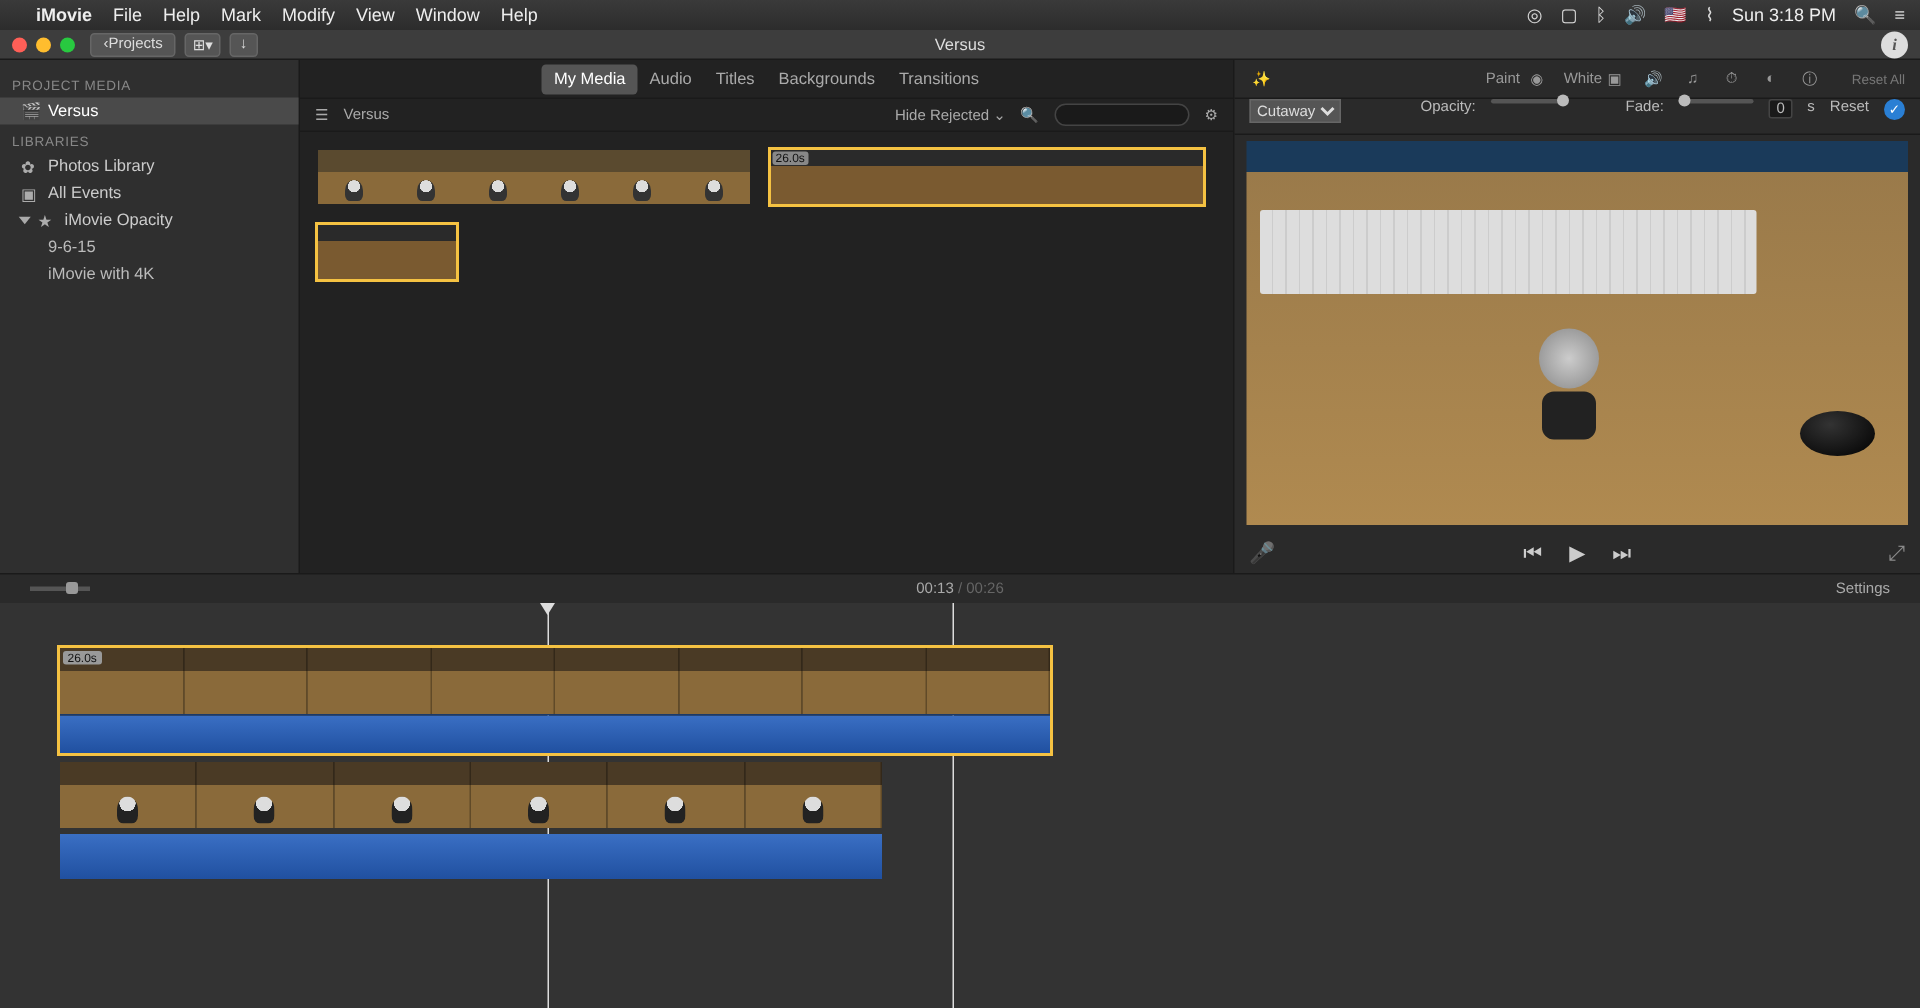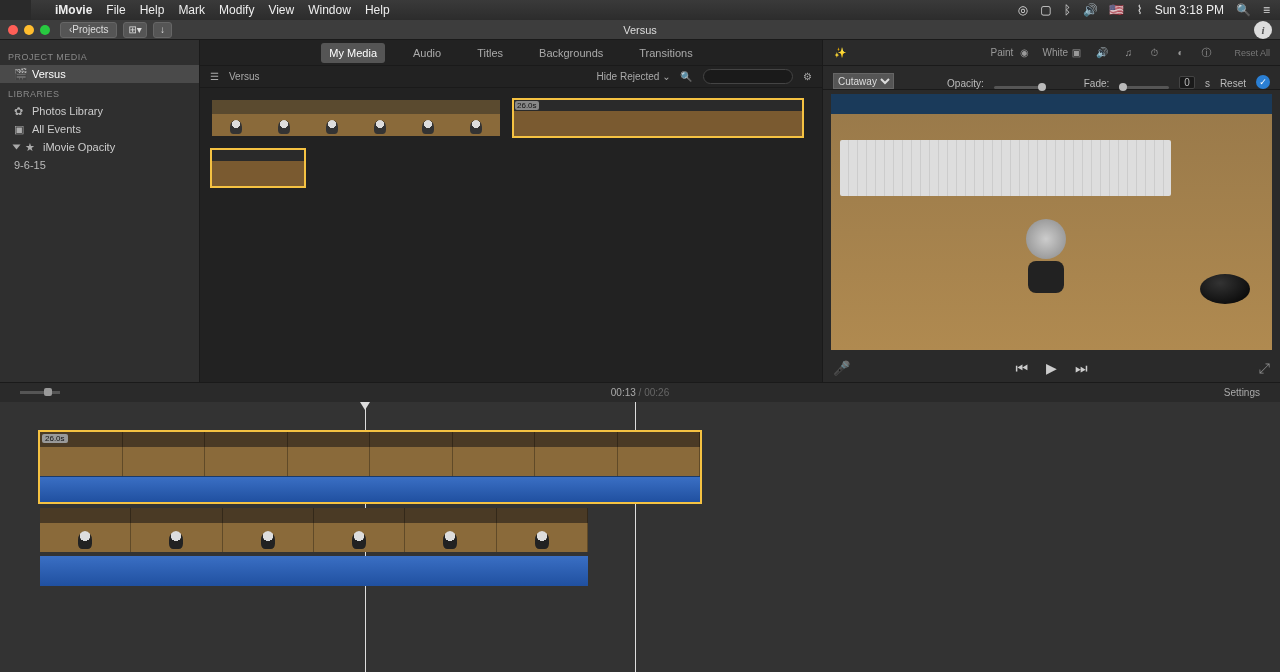--- a/index.html
+++ b/index.html
@@ -1,19 +1,19 @@
 <!DOCTYPE html>
 <html><head>
 <meta charset="utf-8">
 <style>
 * { margin: 0; padding: 0; box-sizing: border-box; font-family: -apple-system, "Helvetica Neue", Arial, sans-serif; }
 html, body { width: 1280px; height: 672px; background: #2a2a2a; overflow: hidden; color: #ccc; font-size: 11px; }
 
 
-.menubar { height: 20px; background: linear-gradient(#3a3a3a,#2c2c2c); display: flex; align-items: center; padding: 0 10px; color: #eee; font-size: 12px; margin-left: 31px; }
+.menubar { height: 20px; background: linear-gradient(#3a3a3a,#2c2c2c); display: flex; align-items: center; padding: 0 10px; color: #eee; font-size: 12px; }
 .menubar .left { display: flex; gap: 14px; align-items: center; }
 .menubar .left .apple { font-size: 13px; }
 .menubar .left .app { font-weight: 600; }
 .menubar .right { margin-left: auto; display: flex; gap: 12px; align-items: center; font-size: 12px; }
 .menubar .right .clock { font-weight: 400; }
 .menubar .icon { opacity: .9; }
 
 
 .toolbar { height: 20px; background: #3d3d3d; display: flex; align-items: center; padding: 0 8px; position: relative; border-bottom: 1px solid #1a1a1a; }
 .traffic { display: flex; gap: 6px; margin-right: 10px; }
@@ -22,45 +22,45 @@
 .btn { background: #555; border: 1px solid #666; border-radius: 3px; height: 16px; display: inline-flex; align-items: center; padding: 0 8px; font-size: 10px; color: #ddd; cursor: pointer; }
 .toolbar .title { position: absolute; left: 50%; transform: translateX(-50%); font-size: 11px; color: #ddd; }
 .toolbar .info { margin-left: auto; width: 18px; height: 18px; border-radius: 50%; background: #ddd; color: #555; display: flex; align-items: center; justify-content: center; font-style: italic; font-weight: bold; font-family: Georgia, serif; }
 
 
 .main { display: flex; height: 342px; }
 .sidebar { width: 200px; background: #2f2f2f; border-right: 1px solid #1a1a1a; padding-top: 6px; }
 .side-hdr { font-size: 9px; letter-spacing: .5px; color: #888; padding: 6px 8px 3px; text-transform: uppercase; }
 .side-item { padding: 3px 8px 3px 14px; font-size: 11px; color: #ccc; display: flex; align-items: center; gap: 6px; cursor: pointer; }
 .side-item.sel { background: #4a4a4a; color: #fff; }
-.side-item.sub { padding-left: 14px; color: #bbb; }
+.side-item.sub { padding-left: 32px; color: #bbb; }
 .side-item .ic { width: 12px; height: 12px; display: inline-block; opacity: .8; }
 .tri { width: 0; height: 0; border-top: 4px solid transparent; border-bottom: 4px solid transparent; border-left: 5px solid #aaa; display:inline-block; transform: rotate(90deg); }
 
 .center { flex: 1; background: #222; display: flex; flex-direction: column; }
-.tabs { height: 26px; display: flex; align-items: center; justify-content: center; gap: 20px; font-size: 11px; color: #aaa; border-bottom: 1px solid #1a1a1a; }
+.tabs { height: 26px; display: flex; align-items: center; justify-content: center; font-size: 11px; color: #aaa; border-bottom: 1px solid #1a1a1a; }
 .tabs .tab { padding: 4px 8px; cursor: pointer; }
 .tabs .tab.sel { background: #555; border-radius: 3px; color: #fff; }
 .filterbar { height: 22px; display: flex; align-items: center; padding: 0 10px; gap: 10px; color: #aaa; font-size: 10px; border-bottom: 1px solid #1a1a1a; }
 .filterbar .grow { flex: 1; }
 .filterbar .search { background: #1a1a1a; border: 1px solid #444; border-radius: 10px; height: 15px; width: 90px; }
 
 .clips { flex: 1; padding: 10px; display: flex; flex-wrap: wrap; gap: 10px; align-content: flex-start; }
 .clip { border: 2px solid transparent; display: flex; }
 .clip.sel { border-color: #f5c242; }
 .clip .thumb { width: 48px; height: 36px; background: linear-gradient(#5a4a2f 40%, #8a6a3a 40%); position: relative; }
 .clip .thumb.fig::after { content:""; position:absolute; left:50%; bottom:2px; transform:translateX(-50%); width:12px; height:14px; background: radial-gradient(circle at 50% 30%, #ddd 35%, transparent 36%), linear-gradient(#333,#333); border-radius: 50% 50% 30% 30%; }
 .clip .thumb.desk { background: linear-gradient(#2a2a2a 30%, #7a5a30 30%); }
 .clip .badge { position: absolute; top: 1px; left: 1px; background: #888; color: #111; font-size: 8px; padding: 0 2px; border-radius: 2px; z-index:2;}
 
 .preview { width: 458px; background: #2a2a2a; display: flex; flex-direction: column; border-left: 1px solid #1a1a1a; }
 .prev-tools { height: 26px; display: flex; align-items: center; gap: 10px; padding: 0 10px; color: #999; font-size: 10px; border-bottom: 1px solid #1a1a1a; }
 .prev-tools .grow { flex: 1; }
 .prev-tools .ti { width: 16px; text-align: center; cursor: pointer; }
-.adjust { height: 24px; display: flex; align-items: flex-end; gap: 10px; padding: 0 10px; font-size: 10px; color: #bbb; border-bottom: 1px solid #1a1a1a; }
+.adjust { height: 24px; display: flex; align-items: flex-start; gap: 10px; padding: 0 10px; font-size: 10px; color: #bbb; border-bottom: 1px solid #1a1a1a; }
 .adjust select { background: #555; color: #ddd; border: 1px solid #666; font-size: 10px; height: 16px; }
 .adjust .grow { flex: 1; }
 .adjust .slider { width: 50px; height: 3px; background: #555; position: relative; border-radius: 2px; }
 .adjust .slider::after { content:""; position:absolute; width:8px; height:8px; background:#bbb; border-radius:50%; top:-3px; }
 .adjust .slider.op::after { left: 44px; }
 .adjust .slider.fd::after { left: 0; }
 .adjust .num { background: #1a1a1a; border:1px solid #444; padding: 0 4px; border-radius:2px; }
 .adjust .chk { width:14px; height:14px; border-radius:50%; background:#2a7fd4; display:flex; align-items:center; justify-content:center; color:#fff; font-size:9px;}
 
 .viewer { flex: 1; margin: 4px 8px; background: linear-gradient(#1a3a5a 0%, #1a3a5a 8%, #9a7a4a 8%, #b08a50 100%); position: relative; overflow:hidden;}
@@ -158,20 +158,23 @@
       <span class="ic">▣</span>
       <span>All Events</span>
     </div>
     <div class="side-item">
       <span class="tri"></span>
       <span class="ic">★</span>
       <span>iMovie Opacity</span>
     </div>
     <div class="side-item sub">
         <span>9-6-15</span>
+      </div>
+    <div class="side-item sub">
+        <span>iMovie with 4K</span>
       </div>
   </div>
 
   <div class="center">
     <div class="tabs">
       <span class="tab sel">My Media</span>
       <span class="tab">Audio</span>
       <span class="tab">Titles</span>
       <span class="tab">Backgrounds</span>
       <span class="tab">Transitions</span>

